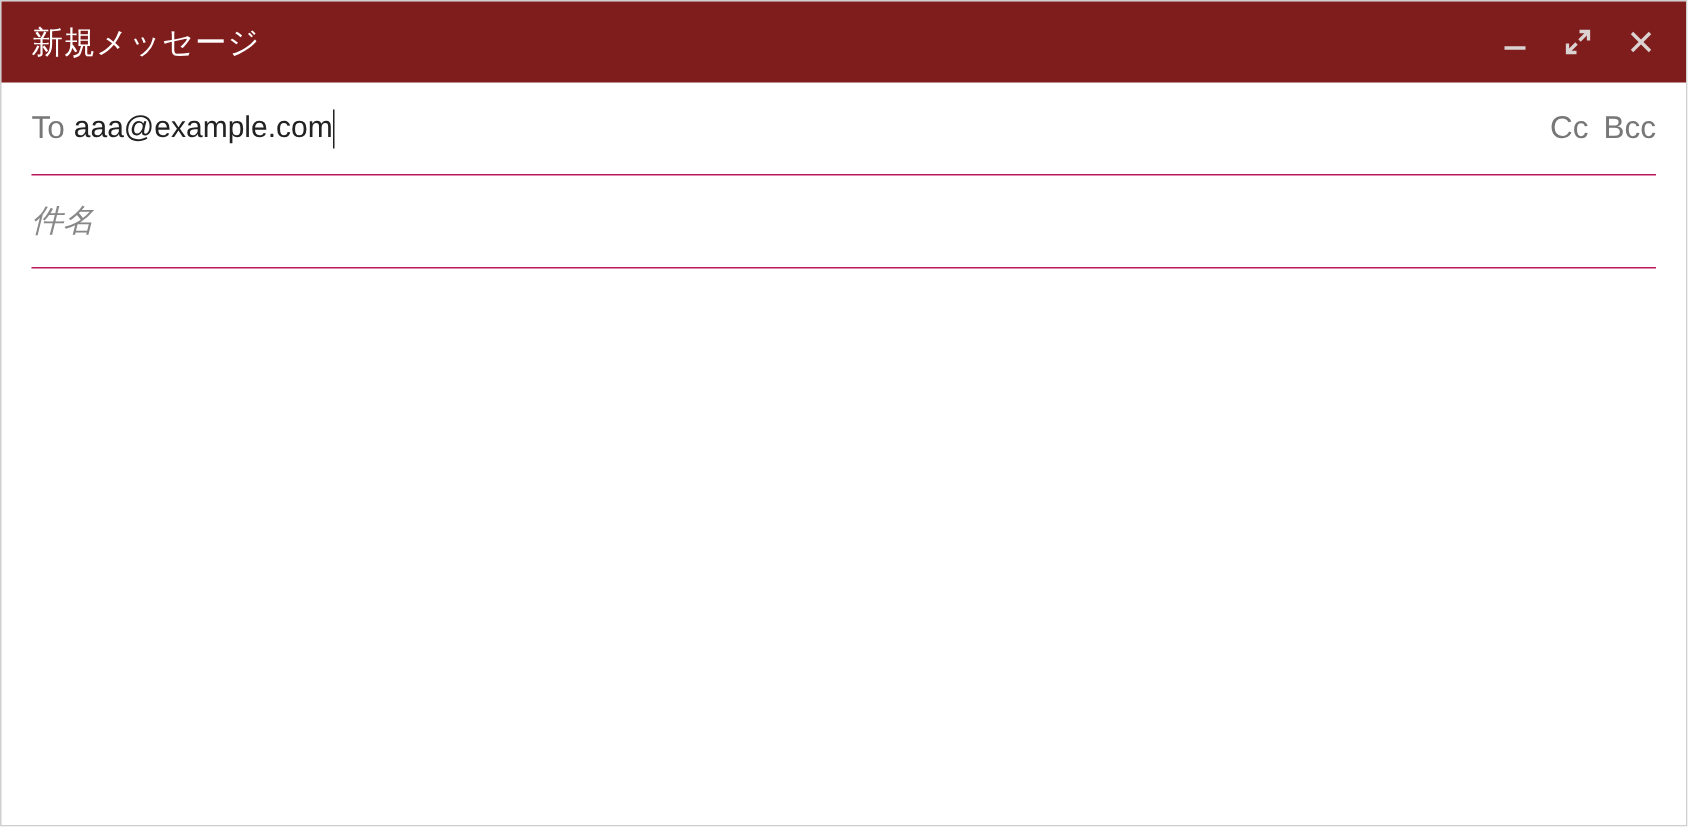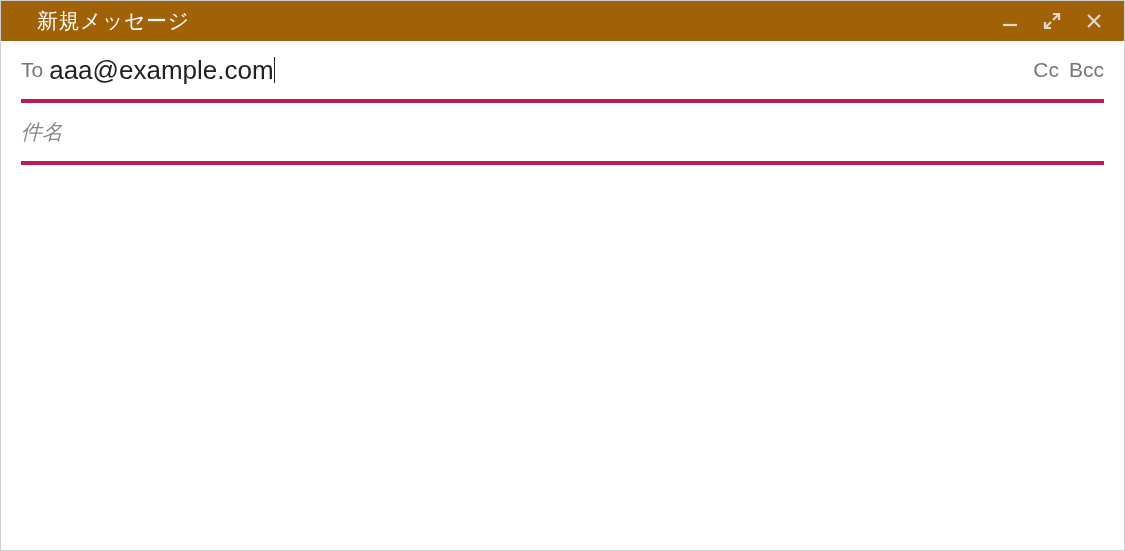--- a/index.html
+++ b/index.html
@@ -16,26 +16,26 @@
     }
     .compose-window {
       width: 1125px;
       height: 551px;
       background: #ffffff;
       display: flex;
       flex-direction: column;
       border: 1px solid #cfcfcf;
     }
     .titlebar {
-      background: #a16207;
+      background: #7f1d1d;
       color: #ffffff;
-      height: 40px;
+      height: 54px;
       display: flex;
       align-items: center;
-      padding: 0 20px 0 36px;
+      padding: 0 20px 0 20px;
       font-size: 21px;
     }
     .titlebar-title {
       flex: 1;
       font-weight: 400;
       letter-spacing: 0.5px;
     }
     .titlebar-actions {
       display: flex;
       align-items: center;
@@ -57,38 +57,38 @@
       fill: none;
       stroke-width: 2.2;
     }
     .fields {
       padding: 0 20px;
     }
     .field-row {
       display: flex;
       align-items: center;
       height: 62px;
-      border-bottom: 4px solid #be185d;
+      border-bottom: 1px solid #be185d;
       font-size: 21px;
       color: #222;
     }
     .to-label {
       color: #777;
       margin-right: 6px;
     }
     .to-input-wrap {
       flex: 1;
       display: flex;
       align-items: center;
       position: relative;
     }
     .to-input {
       border: none;
       outline: none;
-      font-size: 26px;
+      font-size: 20px;
       color: #222;
       background: transparent;
       font-family: inherit;
       padding: 0;
     }
     .caret {
       width: 1px;
       height: 26px;
       background: #222;
       margin-left: 0;

